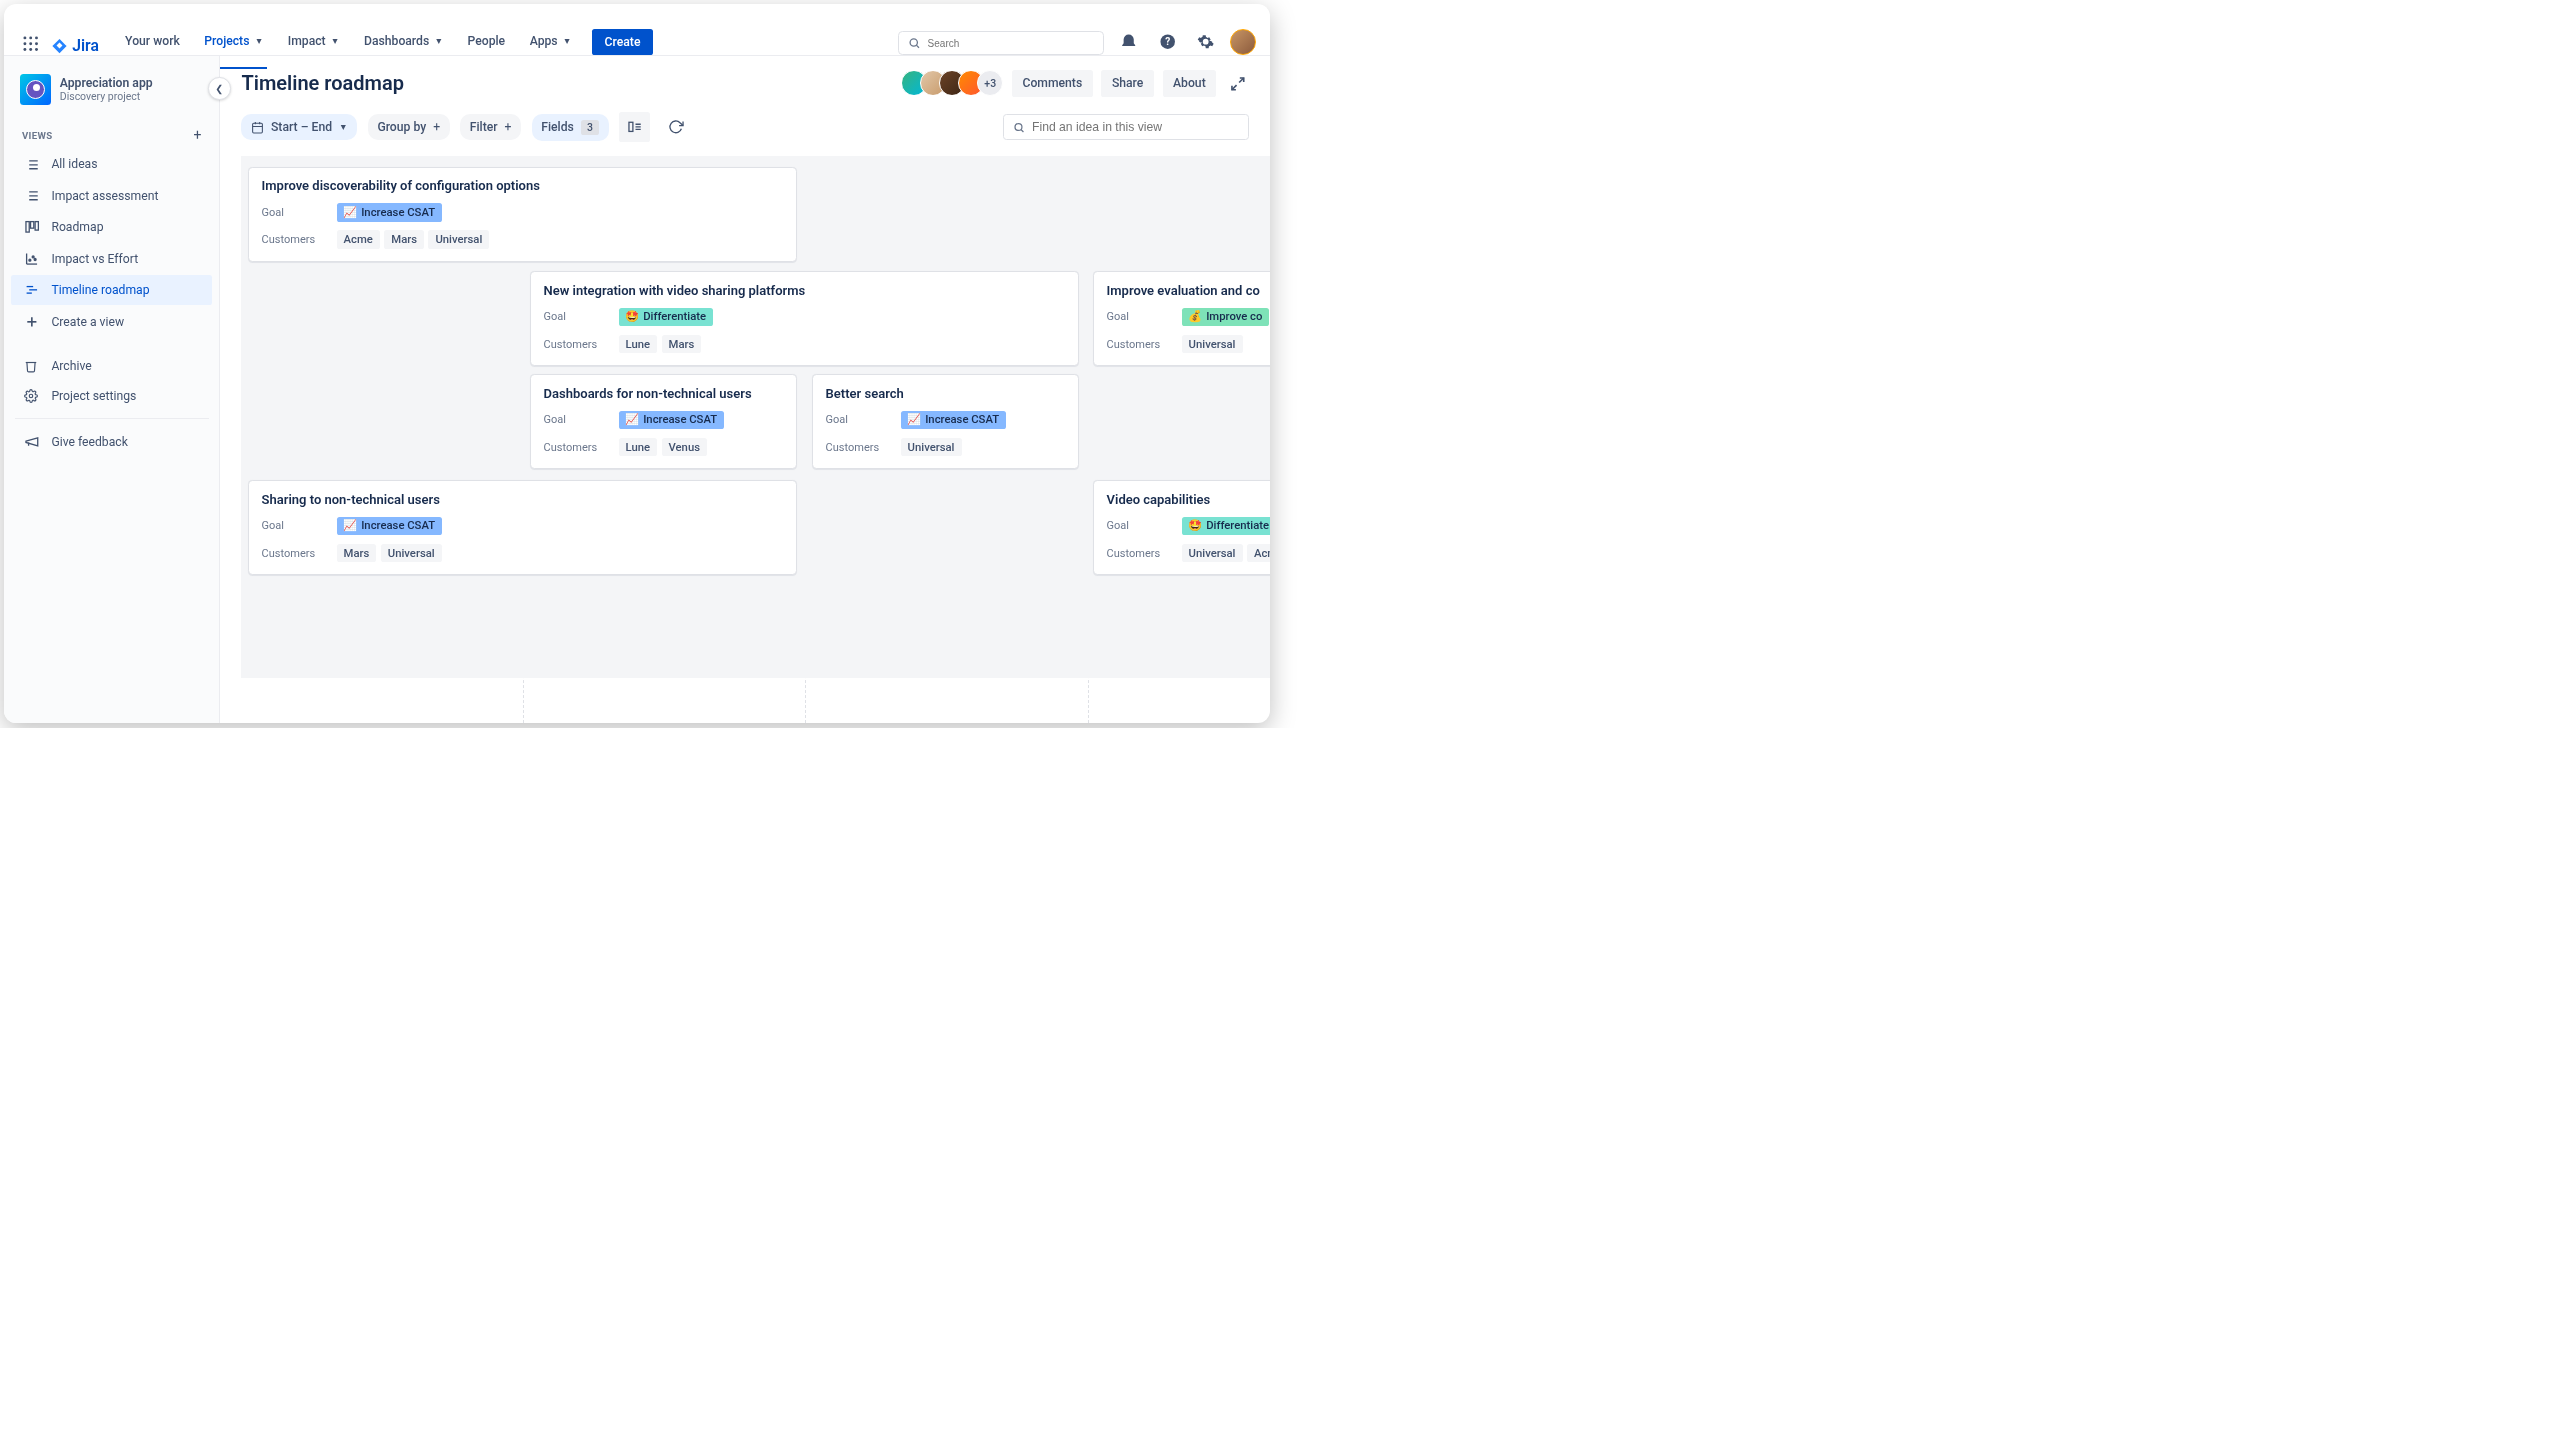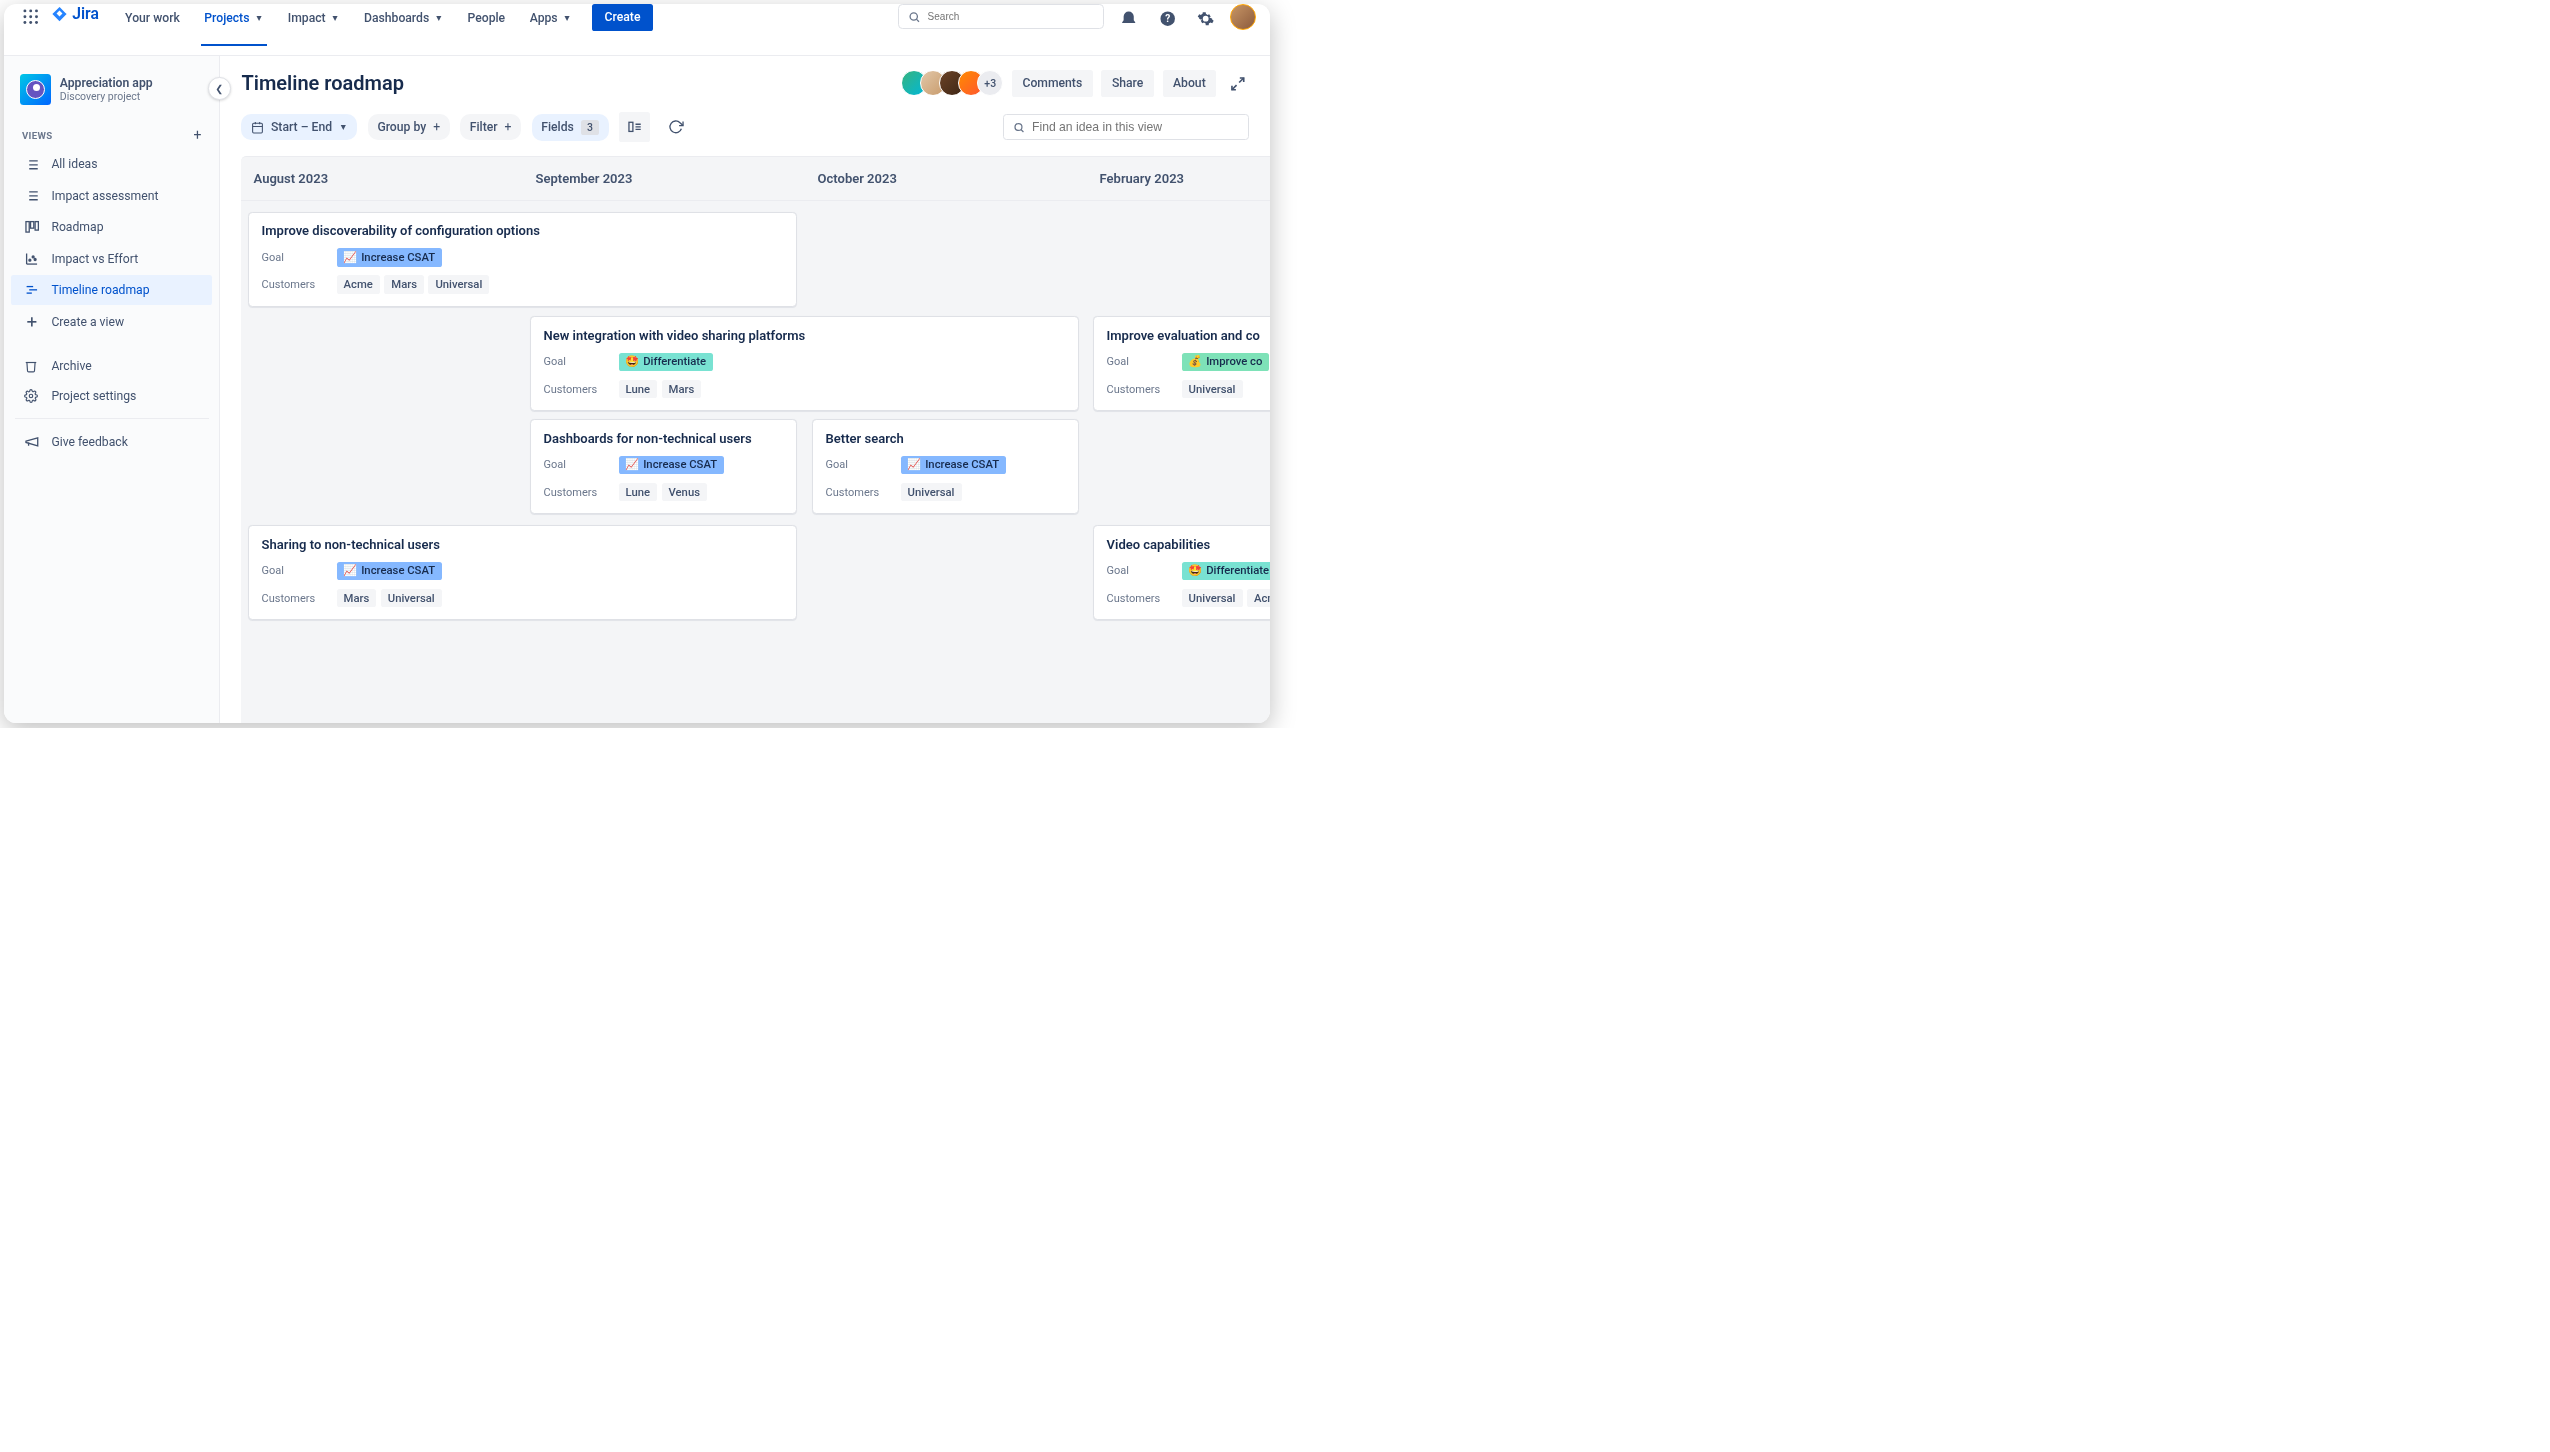--- a/index.html
+++ b/index.html
@@ -19,21 +19,21 @@
     flex-direction: column;
     position: relative;
     background:#fff;
     margin: 4.4px;
   }
 
   
   .topbar {
     height: 52px;
     display: flex;
-    align-items: flex-start;
+    align-items: flex-end;
     padding: 0 14px;
     border-bottom: 1.7px solid #EBECF0;
     gap: 3.5px;
   }
   .topbar .app-switcher { width: 24.4px; height: 24.4px; display:flex;align-items:center;justify-content:center; color:#42526E; margin-right:3.5px;}
   .topbar .logo { display:flex; align-items:center; gap:3.5px; margin-right: 12.2px; color:#0052CC; font-weight:600; font-size:15.7px;}
   .nav-item { padding: 7px 10.5px; color:#42526E; font-weight:500; display:flex; align-items:center; gap:5.2px; cursor:pointer; border-radius:2.6px;}
   .nav-item.active { color:#0052CC; position:relative;}
   .nav-item.active::after { content:""; position:absolute; bottom:-14px; left:7px; right:7px; height:2.6px; background:#0052CC;}
   .chev { font-size:8.7px; color:#42526E;}
@@ -370,26 +370,20 @@
                 <circle cx="11" cy="11" r="7"></circle>
                 <line x1="21" y1="21" x2="16" y2="16"></line>
               </svg>
             <input placeholder="Find an idea in this view" style="">
           </div>
         </div>
       </div>
 
       <div class="timeline-wrap">
         <div class="timeline">
-          <div class="months-header">
-            <div class="month-col" style="width:282px">August 2023</div>
-            <div class="month-col" style="width:282px">September 2023</div>
-            <div class="month-col" style="width:282px">October 2023</div>
-            <div class="month-col" style="width:282px">February 2023</div>
-          </div>
           <div class="col-divider" style="left:282px"></div>
           <div class="col-divider" style="left:564px"></div>
           <div class="col-divider" style="left:847px"></div>
 
           <div class="lanes">
 
             <div class="card" style="left:7px; top:10.5px; width:549px">
               <div class="card-title">Improve discoverability of configuration options</div>
               <div class="card-row">
                 <div class="row-label">Goal</div>

